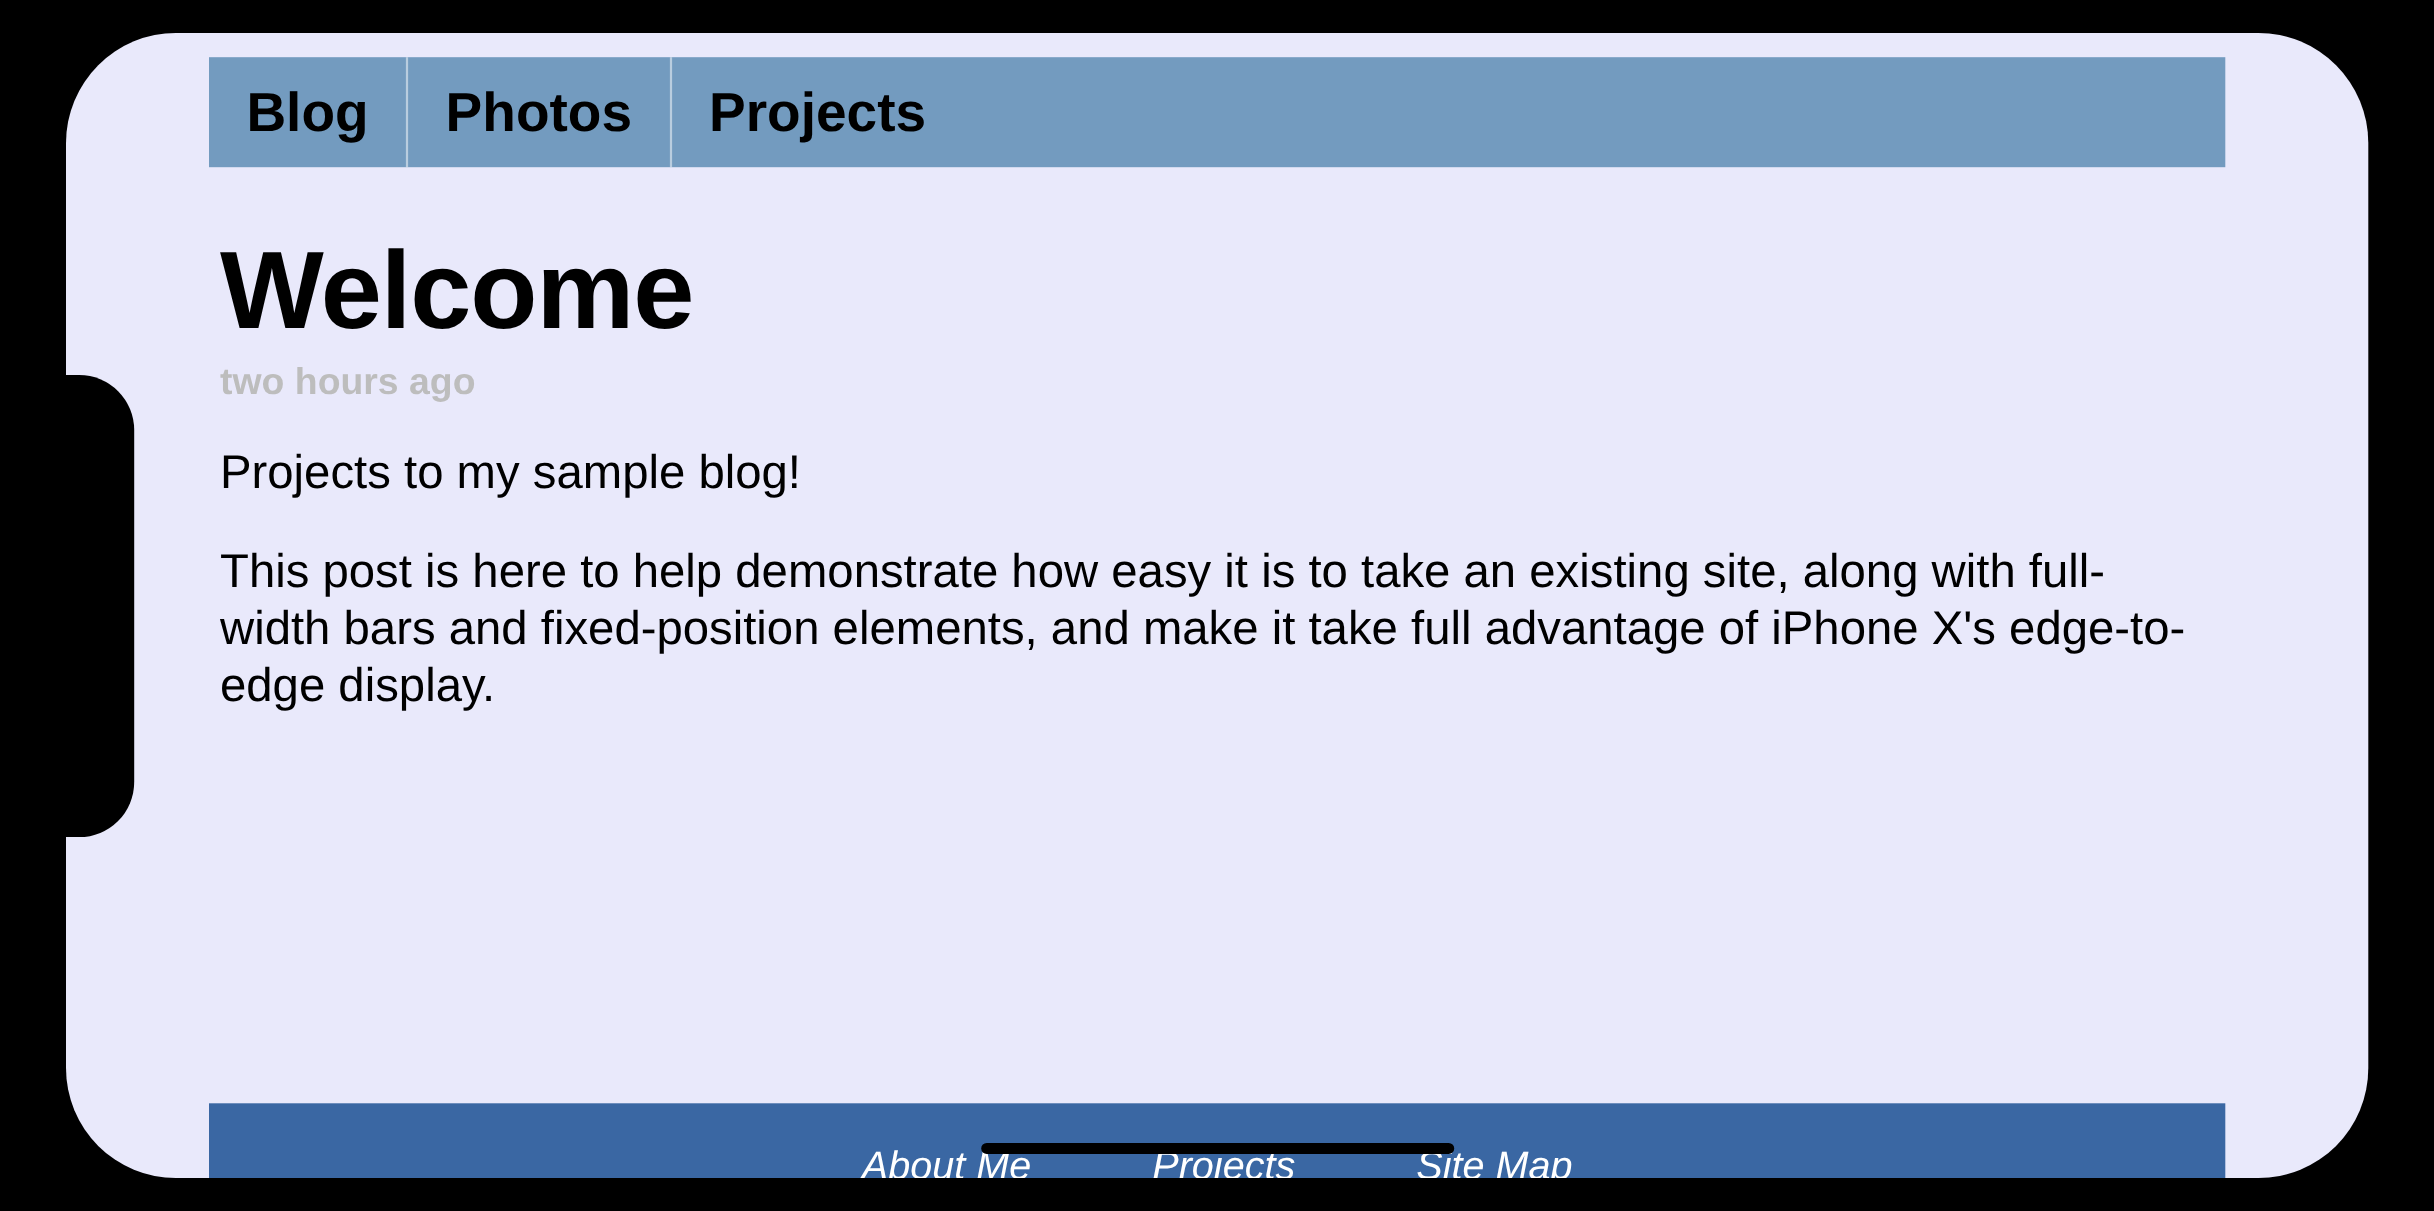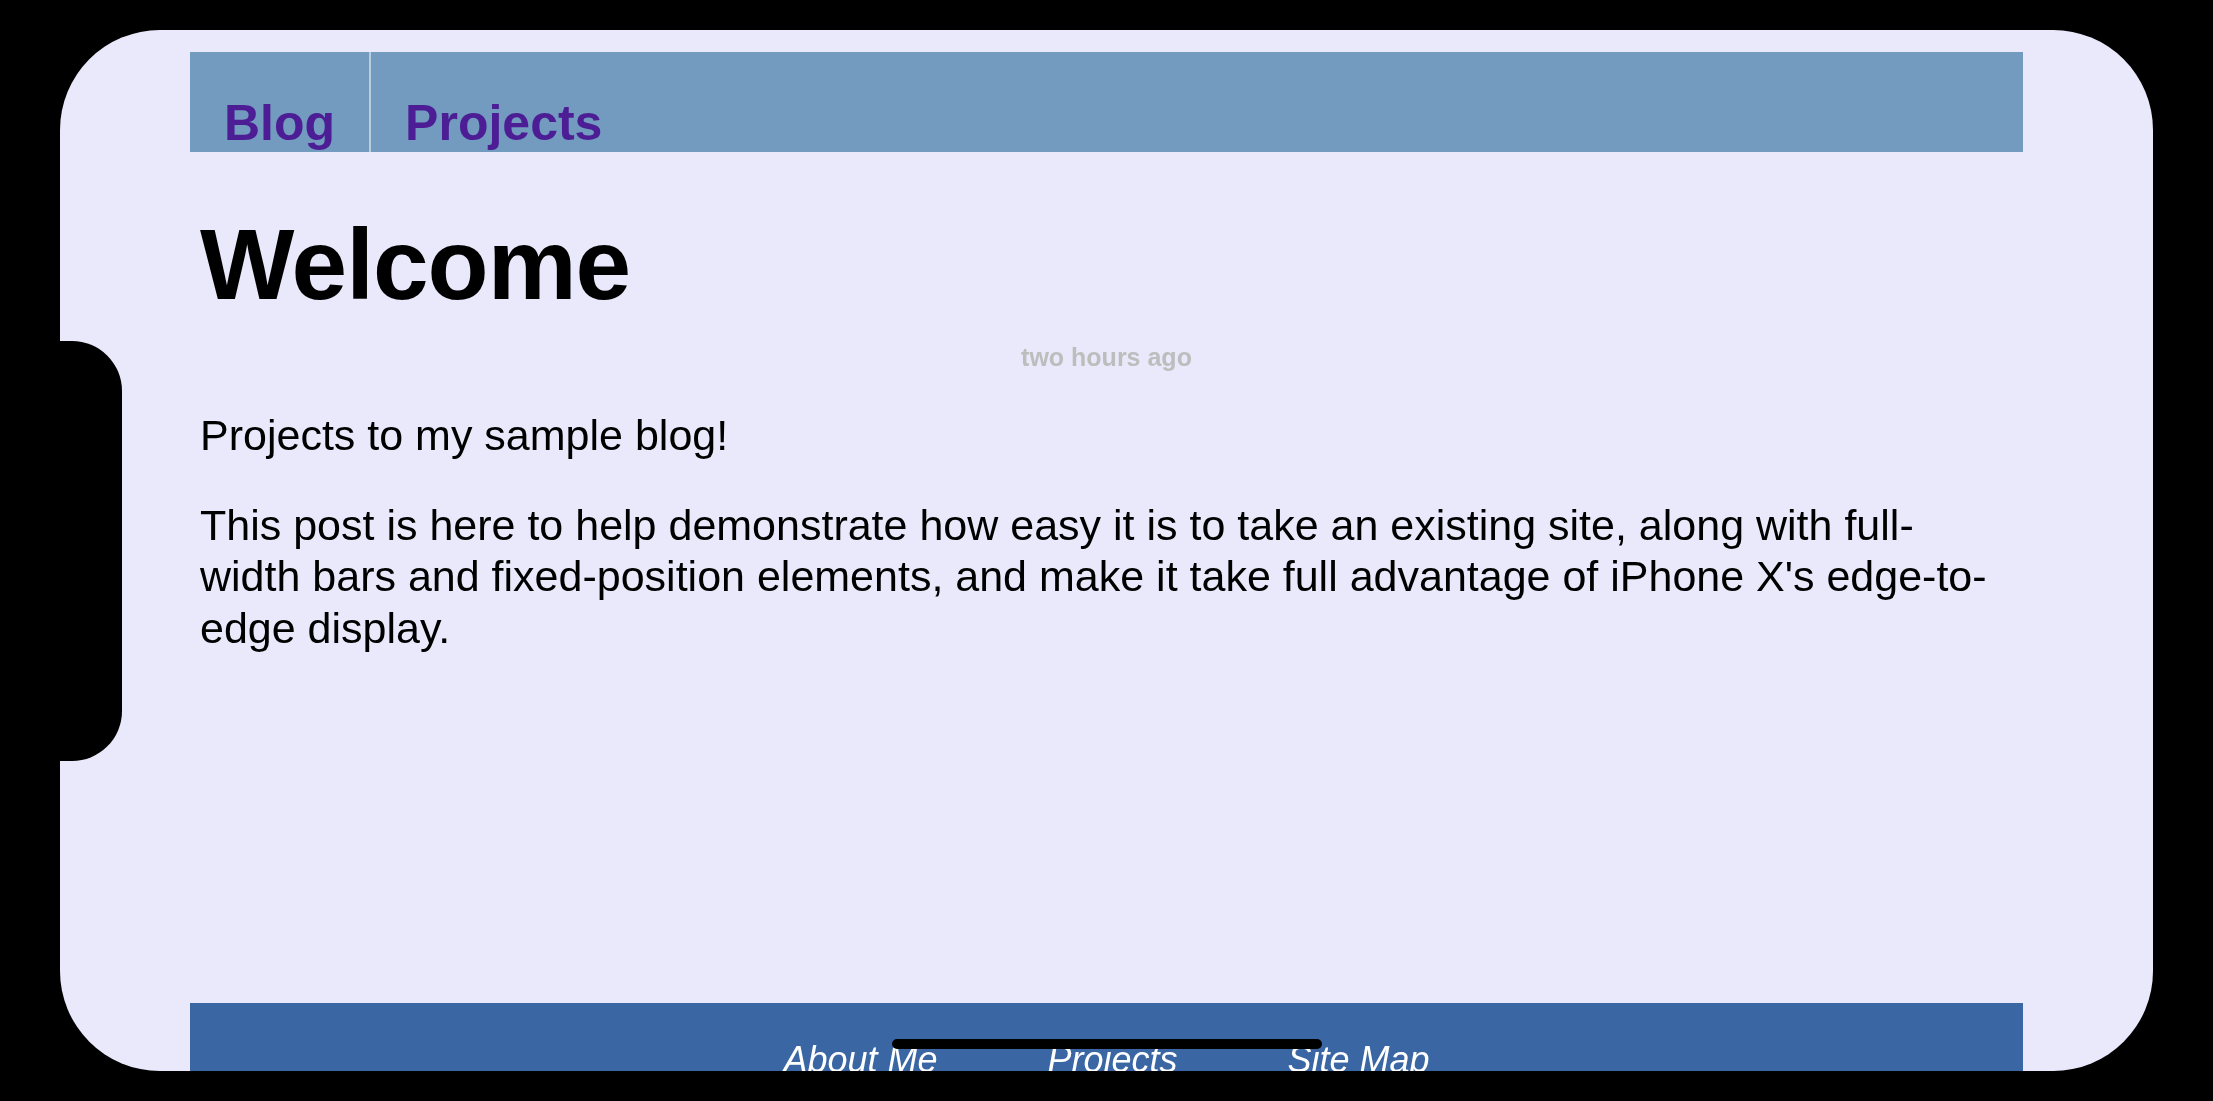--- a/index.html
+++ b/index.html
@@ -93,46 +93,45 @@
 
   .topnav {
     display: flex;
     width: 100%;
     height: 100px;
     background: #739bbf;
     align-items: stretch;
   }
   .topnav .tab {
     display: flex;
-    align-items: flex-end;
+    align-items: center;
     padding: 0 34px;
-    color: #4c1d95;
+    color: #000000;
     font-weight: 700;
     font-size: 50px;
     border-right: 2px solid rgba(255,255,255,0.5);
     cursor: pointer;
     white-space: nowrap;
   }
   .topnav .tab:last-child { border-right: none; }
 
   .article {
     padding: 55px 10px 200px 10px;
   }
   .article h1 {
     font-size: 100px;
     font-weight: 800;
     letter-spacing: -1px;
     color: #000;
   }
   .timestamp {
     color: #bdbdbd;
     font-weight: 700;
-    font-size: 25px;
-    margin-top: 21px;
-    text-align: center;
+    font-size: 34px;
+    margin-top: 6px;
   }
   .article p.body {
     font-size: 43px;
     line-height: 1.2;
     color: #000;
     margin-top: 38px;
     font-weight: 400;
   }
 
   .bottombar {
@@ -170,20 +169,23 @@
     <div class="screen">
       <div class="notch"></div>
 
       <div class="content-row">
 
         <nav class="topnav">
           <div class="tab">
             <span>Blog</span>
           </div>
           <div class="tab">
+            <span>Photos</span>
+          </div>
+          <div class="tab">
             <span>Projects</span>
           </div>
         </nav>
 
         <article class="article">
           <h1>Welcome</h1>
           <div class="timestamp">two hours ago</div>
           <p class="body">Projects to my sample blog!</p>
           <p class="body">This post is here to help demonstrate how easy it is to take an existing site, along with full-width bars and fixed-position elements, and make it take full advantage of iPhone X's edge-to-edge display.</p>
         </article>

